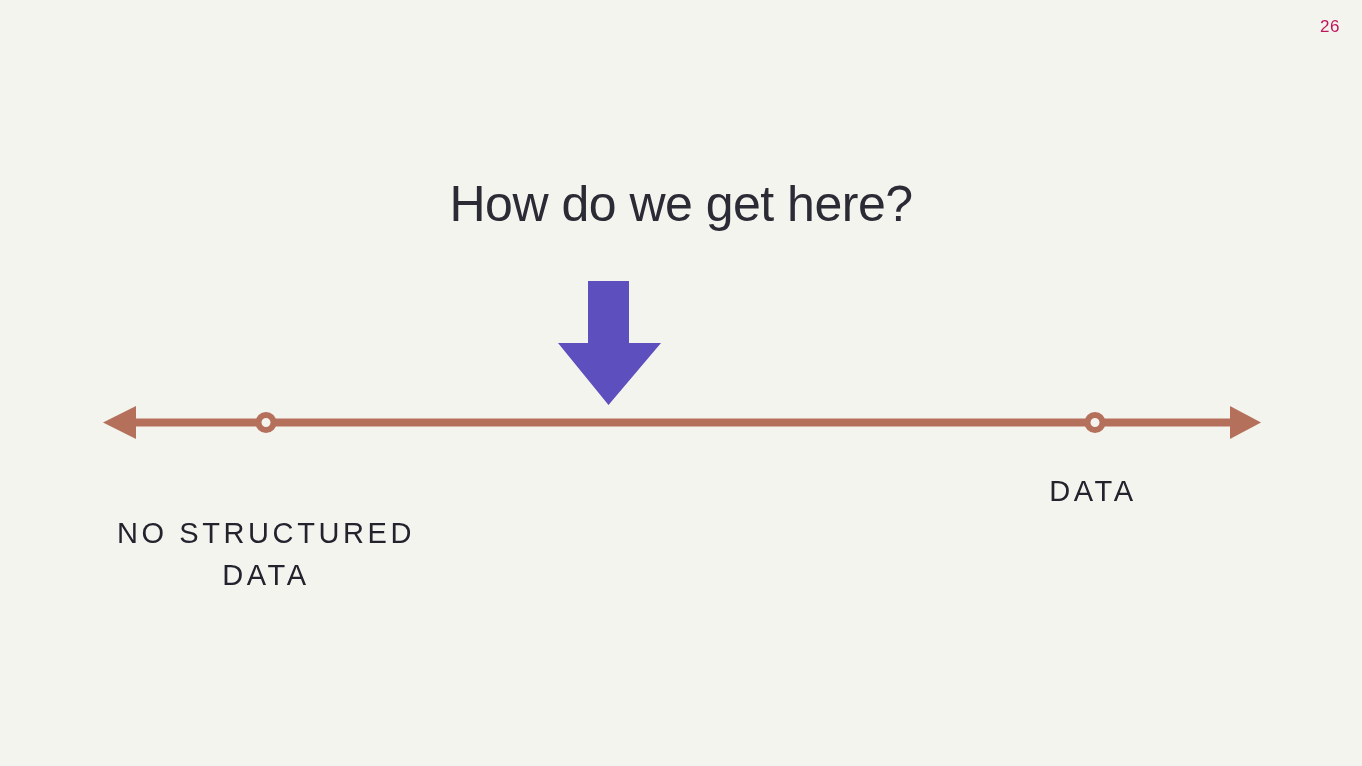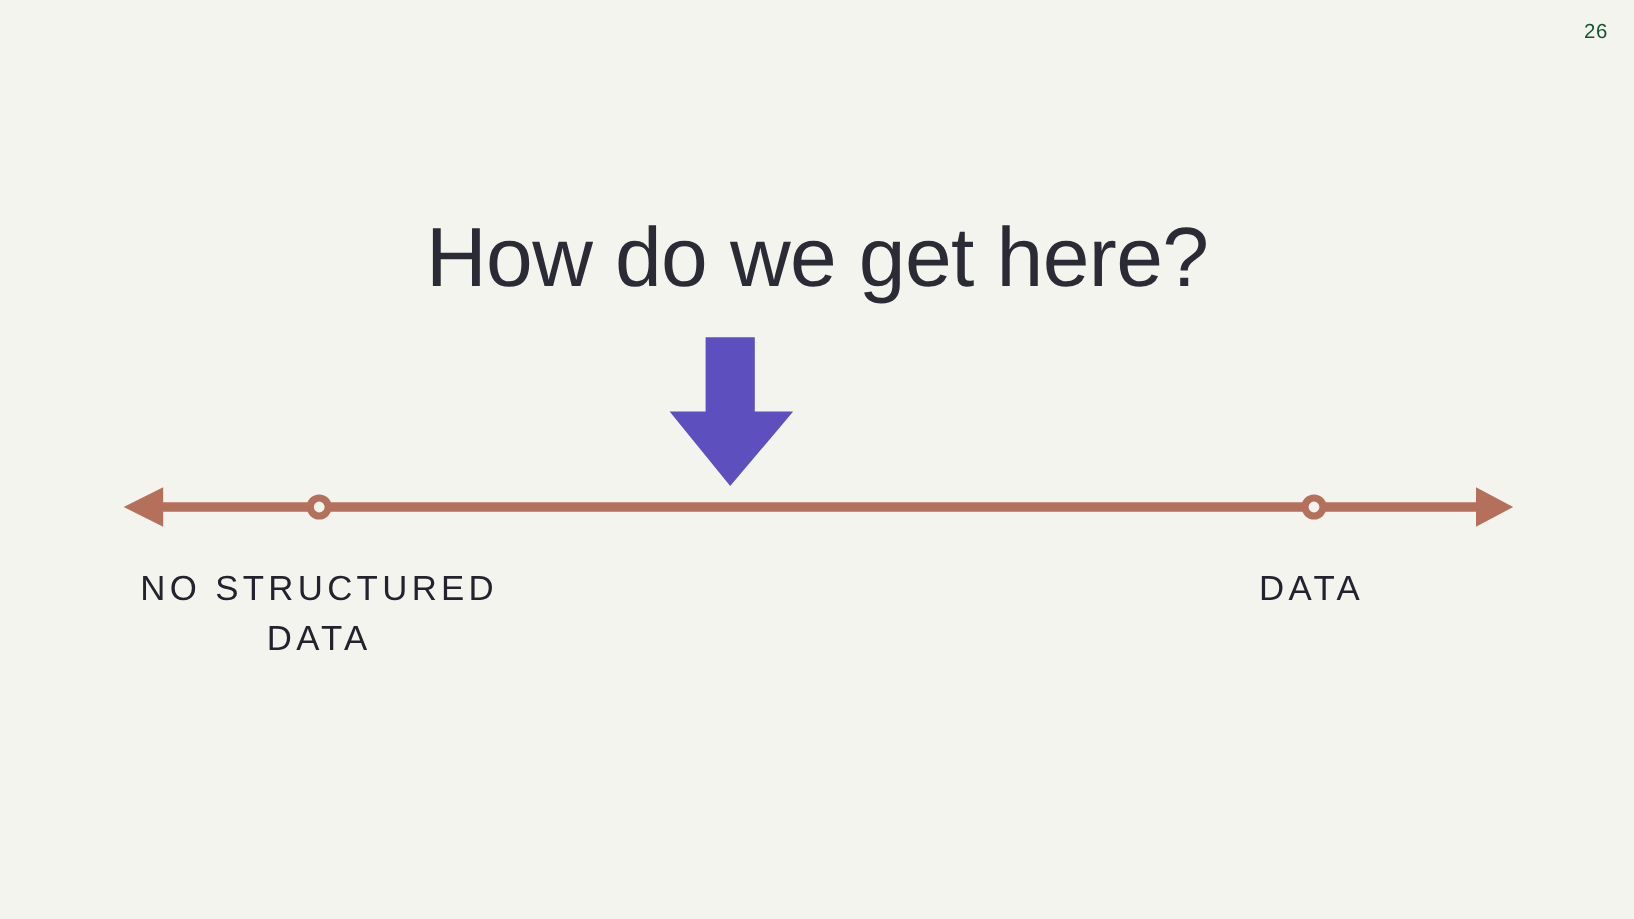--- a/index.html
+++ b/index.html
@@ -20,33 +20,33 @@
     background: #f4f4ef;
   }
 
   
   #page-number {
     position: absolute;
     top: 18px;
     right: 22px;
     font-size: 17px;
     font-weight: 400;
-    color: #14532d;
+    color: #be185d;
     letter-spacing: 0.5px;
     line-height: 1;
   }
 
   
   #title {
     position: absolute;
     left: 0;
     right: 0;
     top: 179px;
     text-align: center;
-    font-size: 70px;
+    font-size: 50px;
     font-weight: 400;
     color: #2b2b36;
     letter-spacing: -0.5px;
     line-height: 1;
     white-space: nowrap;
   }
 
   
   #down-arrow {
     position: absolute;
@@ -88,20 +88,21 @@
     text-transform: uppercase;
   }
   .endpoint-label .lbl-line {
     display: block;
   }
 
   #label-left {
     left: 266px;
     width: 460px;
     margin-left: -230px;
+    margin-top: 42px;
   }
   #label-right {
     left: 1093px;
     width: 460px;
     margin-left: -230px;
   }
 </style>
 </head>
 <body>
 

